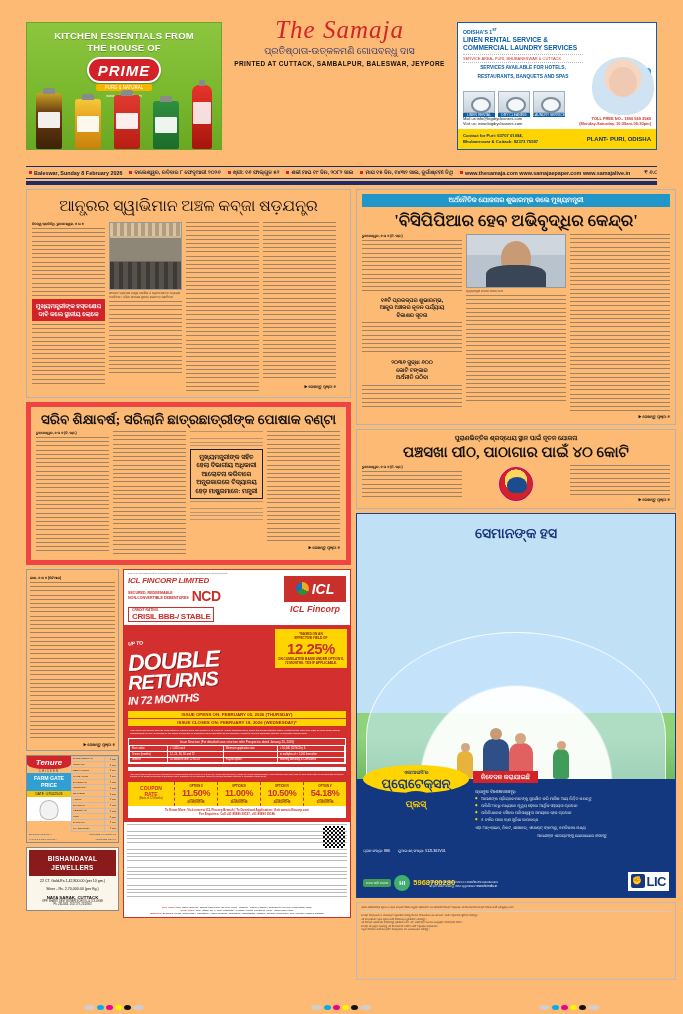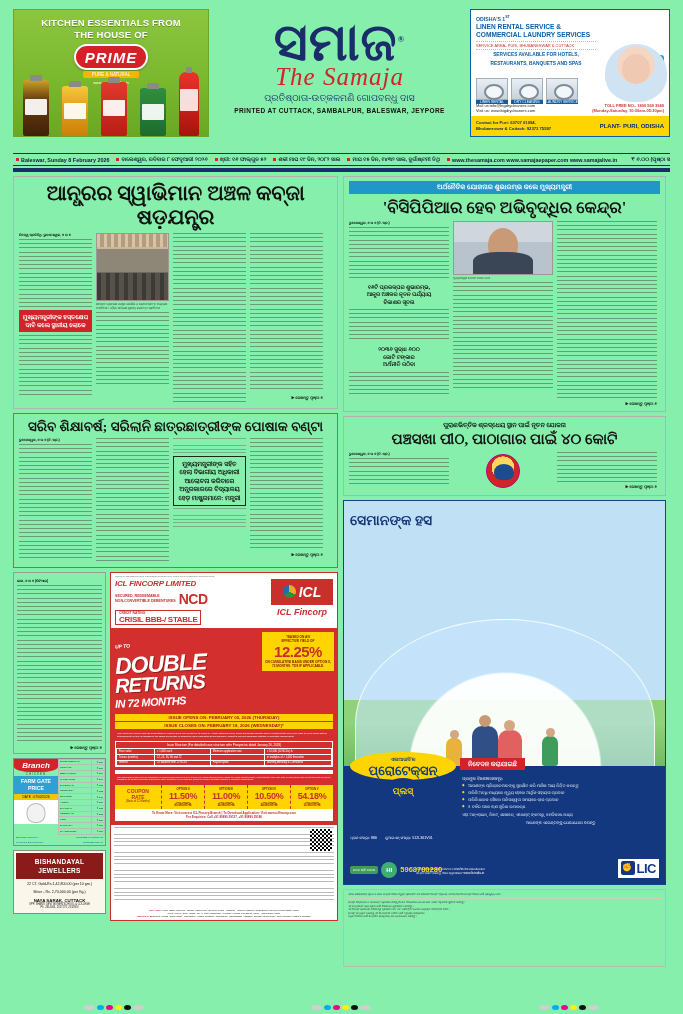--- a/index.html
+++ b/index.html
@@ -3,21 +3,21 @@
 <meta charset="utf-8">
 <style>
   * { box-sizing: border-box; margin:0; padding:0; }
   body {
     width: 683px; height: 1014px;
     background: #fff;
     font-family: "Liberation Sans", sans-serif;
     overflow: hidden;
     position: relative;
   }
-  .page { width:683px; height:1014px; position:relative; background:#86efac; padding:3px; }
+  .page { width:683px; height:1014px; position:relative; background:#fdba74; padding:16px; }
 
   
   .masthead { display:flex; height:148px; padding:6px 10px 0 10px; gap:6px; align-items:flex-start; }
 
   
   .prime-ad { width:196px; height:128px; background:linear-gradient(180deg,#8cc63f 0%,#7ab82e 55%,#6aa823 100%); position:relative; overflow:hidden; border:1px solid #6da62a; }
   .prime-head { text-align:center; color:#fff; font-weight:bold; font-size:9.5px; line-height:11.5px; padding:7px 4px 2px; letter-spacing:.2px; text-shadow:0 1px 0 rgba(0,0,0,.25); }
   .prime-logo { margin:2px auto 1px; width:74px; height:26px; background:#d42027; border-radius:13px/13px; border:2px solid #fff; display:flex; align-items:center; justify-content:center; color:#fff; font-size:15px; font-weight:bold; font-style:italic; letter-spacing:1px; box-shadow:0 1px 2px rgba(0,0,0,.3); }
   .prime-sub { text-align:center; font-size:4.5px; color:#fff; background:#f7b500; width:56px; margin:0 auto; border-radius:2px; padding:1px 0; }
   .prime-url { text-align:center; font-size:4px; color:#fff; margin-top:2px; }
@@ -77,34 +77,34 @@
   .col-left { width:325px; }
   .col-right { width:323px; }
   .fakelines { background:repeating-linear-gradient(180deg,#555 0 1px,transparent 1px 4.2px); opacity:.55; }
   .fakelines.lt { background:repeating-linear-gradient(180deg,#666 0 0.8px,transparent .8px 3.6px); opacity:.45; }
 
   .box { border:1px solid #9a9a9a; }
   .hl-odia { font-family:"Liberation Serif", serif; font-weight:bold; color:#111; }
 
   
   .lead { border:1px solid #b3b3b3; padding:4px 5px 5px; margin-bottom:4px; }
-  .lead h1 { font-family:"Liberation Serif", serif; font-size:21px; line-height:24px; text-align:center; color:#111; font-weight:bold; letter-spacing:-.2px; }
+  .lead h1 { font-family:"Liberation Serif", serif; font-size:16px; line-height:24px; text-align:center; color:#111; font-weight:normal; letter-spacing:-.2px; }
   .lead-cols { display:flex; gap:4px; margin-top:4px; }
   .lc { width:73px; }
   .byline { font-size:3.4px; font-weight:bold; color:#111; margin-bottom:2px; }
   .photo { width:100%; height:68px; background:linear-gradient(180deg,#cdb79a 0 22%,#8e8778 22% 58%,#6f6a5d 58% 100%); border:1px solid #999; position:relative; overflow:hidden; }
   .photo .crowd { position:absolute; bottom:0; left:0; right:0; height:40%; background:repeating-linear-gradient(90deg,#3b3a36 0 4px,#56524a 4px 9px); }
   .photo .roof { position:absolute; top:0; left:0; right:0; height:20%; background:repeating-linear-gradient(90deg,#d8c3a4 0 3px,#b49d7c 3px 7px); }
   .cap { font-size:3px; color:#333; margin-top:1.5px; line-height:4px; }
   .redbox { background:#d2232a; color:#fff; padding:3px; margin:3px 0; }
   .redbox .rb-t { font-family:"Liberation Serif", serif; font-size:6.2px; line-height:8px; font-weight:bold; text-align:center; }
   .more { font-size:4px; color:#111; font-weight:bold; text-align:right; margin-top:2px; }
 
   
-  .sec2 { border:1px solid #ef4444; padding:4px 5px; }
+  .sec2 { border:5px solid #ef4444; padding:4px 5px; }
   .sec2 h2 { font-family:"Liberation Serif", serif; font-size:13.5px; line-height:17px; text-align:center; font-weight:bold; color:#111; }
   .sec2-cols { display:flex; gap:4px; margin-top:3px; }
   .s2c { width:73px; }
   .boxquote { border:1px solid #222; padding:3px; margin:2px 0; }
   .boxquote .bq { font-family:"Liberation Serif", serif; font-size:6.4px; line-height:8.6px; text-align:center; font-weight:bold; color:#111; }
 
   
   .ribbon { background:#2196c9; color:#fff; text-align:center; font-family:"Liberation Serif", serif; font-size:6.8px; padding:2.5px 0; font-weight:bold; }
   .rstory { border:1px solid #b3b3b3; padding:4px 5px 5px; margin-bottom:4px; }
   .rstory h2 { font-family:"Liberation Serif", serif; font-size:16.5px; line-height:21px; text-align:center; font-weight:bold; color:#111; margin-top:3px; }
@@ -166,21 +166,21 @@
   .cop .mo { font-size:3px; font-weight:bold; color:#7a1a00; }
   .cop .mo small { display:block; font-size:2.2px; }
   .icl-foot { background:#fff; text-align:center; font-size:3px; color:#c9302c; font-weight:bold; padding:2px 0; line-height:4px; }
   .icl-body { background:#fff; padding:2px 3px; }
   .icl-qr { width:22px; height:22px; background:repeating-conic-gradient(#000 0 25%, #fff 0 50%) 0 0/4px 4px; float:right; margin:2px; }
   .icl-offices { font-size:2.4px; color:#111; line-height:3.2px; text-align:center; padding:2px; }
   .icl-offices .r { color:#c9302c; font-weight:bold; }
 
   
   .lic { border:1px solid #1b3f8f; background:linear-gradient(180deg,#bfe0f5 0 52%,#8fd27a 52% 78%, #7ec268 78% 100%); position:relative; overflow:hidden; }
-  .lic-head { text-align:left; padding:10px 6px 0; }
+  .lic-head { text-align:center; padding:10px 6px 0; }
   .lic-h1 { font-family:"Liberation Serif", serif; font-size:14px; font-weight:bold; color:#16347a; line-height:19px; }
   .lic-h2 { font-family:"Liberation Serif", serif; font-size:15px; font-weight:bold; color:#16347a; line-height:20px; }
   .lic-h2 em { color:#2a76c9; font-style:italic; }
   .lic-dome { position:absolute; left:50%; transform:translateX(-50%); top:118px; width:300px; height:150px; border-radius:50% 50% 0 0 / 70% 70% 0 0; background:radial-gradient(ellipse at 50% 100%, rgba(255,255,255,.95) 0 45%, rgba(200,230,255,.55) 46% 100%); border:1px solid rgba(255,255,255,.8); }
   .lic-ground { position:absolute; left:0; right:0; bottom:92px; height:66px; background:linear-gradient(180deg,#8ed07a,#5fae51); }
   .lic-family { position:absolute; left:50%; transform:translateX(-50%); bottom:118px; width:150px; height:54px; }
   .lic-fig { position:absolute; bottom:0; }
   .f-man { left:42px; width:26px; height:40px; background:#2f4f86; border-radius:10px 10px 4px 4px; }
   .f-man::after { content:""; position:absolute; left:7px; top:-11px; width:12px; height:12px; border-radius:50%; background:#c89a75; }
   .f-woman { left:68px; width:24px; height:36px; background:#e0615f; border-radius:10px 10px 4px 4px; }
@@ -263,21 +263,20 @@
       <div class="prime-bottles">
         <div class="bot b1"></div>
         <div class="bot b2"></div>
         <div class="bot b3"></div>
         <div class="bot b4"></div>
         <div class="bot b5"></div>
       </div>
     </div>
 
     <div class="title-block">
-      <div class="odia-title"><span>ସମାଜ</span><span class="reg-mark">®</span></div>
       <div class="eng-title">The Samaja</div>
       <div class="odia-tagline">ପ୍ରତିଷ୍ଠାତା-ଉତ୍କଳମଣି ଗୋପବନ୍ଧୁ ଦାସ</div>
       <div class="printed-at">PRINTED AT CUTTACK, SAMBALPUR, BALESWAR, JEYPORE</div>
     </div>
 
     <div class="big-ad">
       <div class="big-top">
         <div class="big-txt">
           <div class="big-l1"><span>ODISHA'S 1</span><sup>ST</sup></div>
           <div class="big-l2">LINEN RENTAL SERVICE &amp;</div>
@@ -417,21 +416,21 @@
         <div style="width:93px">
           <div class="box" style="padding:3px">
             <div class="byline" style="margin-top:3px">ଢାକା, ୭ ତା ୭ (ପିଟିଆଇ)</div>
             <div class="fakelines" style="height:158px"></div>
             <div class="more">▶ ଦେଖନ୍ତୁ ପୃଷ୍ଠା ୭</div>
           </div>
 
           <div class="vencobb" style="margin-top:4px">
             <div style="display:flex">
               <div style="width:44px">
-                <div class="ven-logo">Branch</div>
+                <div class="ven-logo">Tenure</div>
                 <div style="text-align:center;font-size:3px;letter-spacing:1px;color:#444">CHICKEN</div>
                 <div class="ven-bar">
                   <div>FARM GATE</div>
                   <div>PRICE</div>
                 </div>
                 <div class="ven-date">DATE : 07/02/2026</div>
                 <div class="ven-chick"></div>
               </div>
               <div style="flex:1">
                 <table class="ven-tbl">

